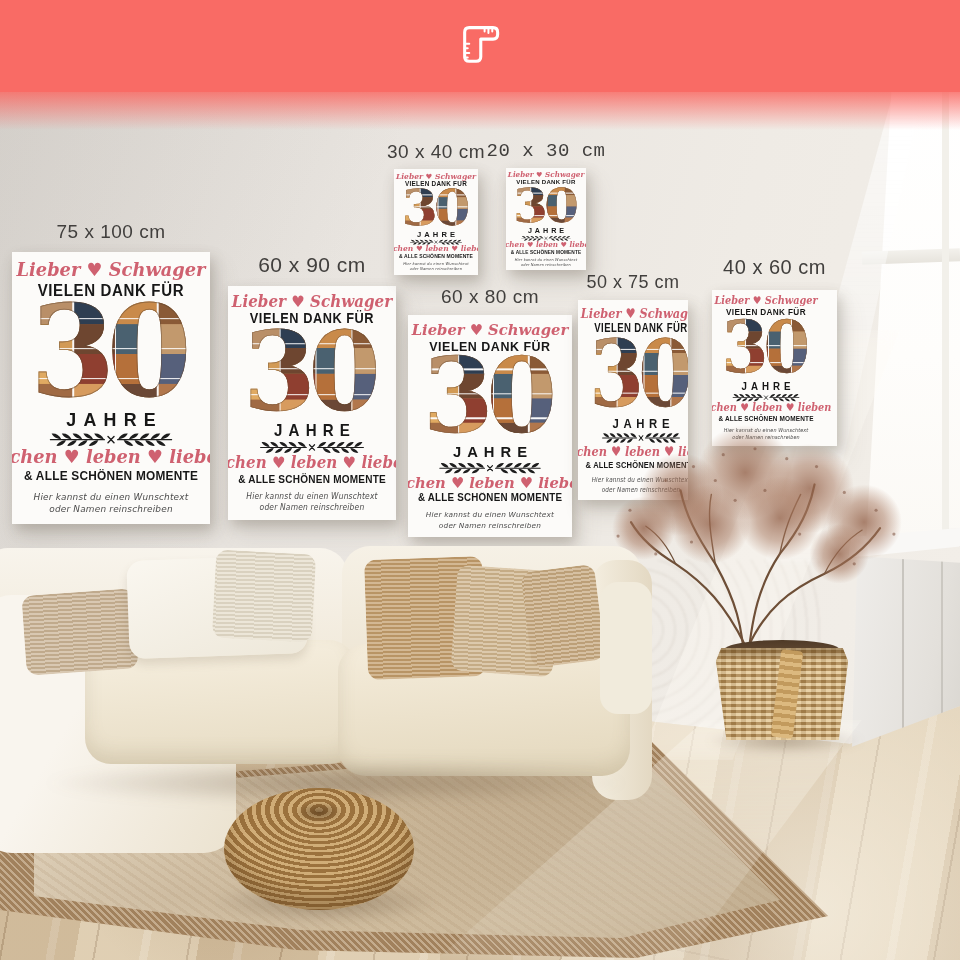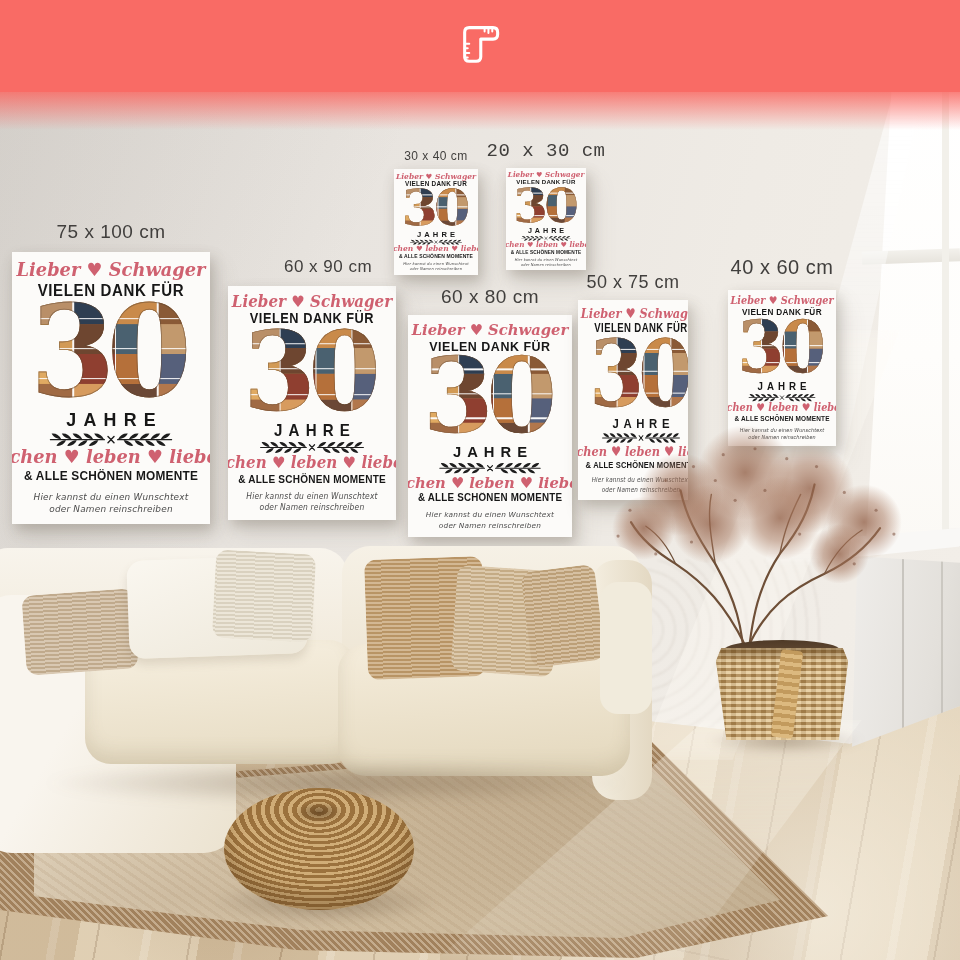--- a/index.html
+++ b/index.html
@@ -129,24 +129,24 @@
     box-shadow:3px 6px 12px rgba(108,98,86,.30),8px 14px 22px rgba(108,98,86,.14);}
   .p-clip{position:absolute;inset:0;overflow:hidden;}
   .p-label{position:absolute;left:50%;transform:translateX(-50%);white-space:nowrap;
     color:#413f3d;letter-spacing:.5px;font-weight:400;}
   .p1{left:12px;top:252px;width:198px;height:272px;}
   .p2{left:228px;top:286px;width:168px;height:234px;}
   .p3{left:394px;top:169px;width:84px;height:106px;}
   .p4{left:506px;top:168px;width:80px;height:102px;}
   .p5{left:408px;top:315px;width:164px;height:222px;}
   .p6{left:578px;top:300px;width:110px;height:200px;}
-  .p7{left:712px;top:290px;width:108px;height:156px;margin-left:16px;}
+  .p7{left:712px;top:290px;width:125px;height:156px;}
   .p1 .p-label{bottom:calc(100% + 9px);font-size:19px;}
-  .p2 .p-label{bottom:calc(100% + 9px);font-size:17px;margin-left:16px;}
-  .p3 .p-label{bottom:calc(100% + 6px);font-size:12px;}
+  .p2 .p-label{bottom:calc(100% + 9px);font-size:21px;}
+  .p3 .p-label{bottom:calc(100% + 6px);font-size:19px;}
   .p4 .p-label{bottom:calc(100% + 6px);font-size:19px;font-family:Liberation Mono, monospace;}
   .p5 .p-label{bottom:calc(100% + 7px);font-size:19px;}
   .p6 .p-label{bottom:calc(100% + 7px);font-size:18px;}
   .p7 .p-label{bottom:calc(100% + 11px);font-size:20px;}
 
   .p-art{position:absolute;left:0;top:0;width:300px;height:400px;transform-origin:0 0;
     display:flex;flex-direction:column;align-items:center;box-sizing:border-box;
     padding-top:12px;text-align:center;}
   .p1 .p-art{transform:scale(.66,.68);}
   .p2 .p-art{transform:scale(.56,.585);}

